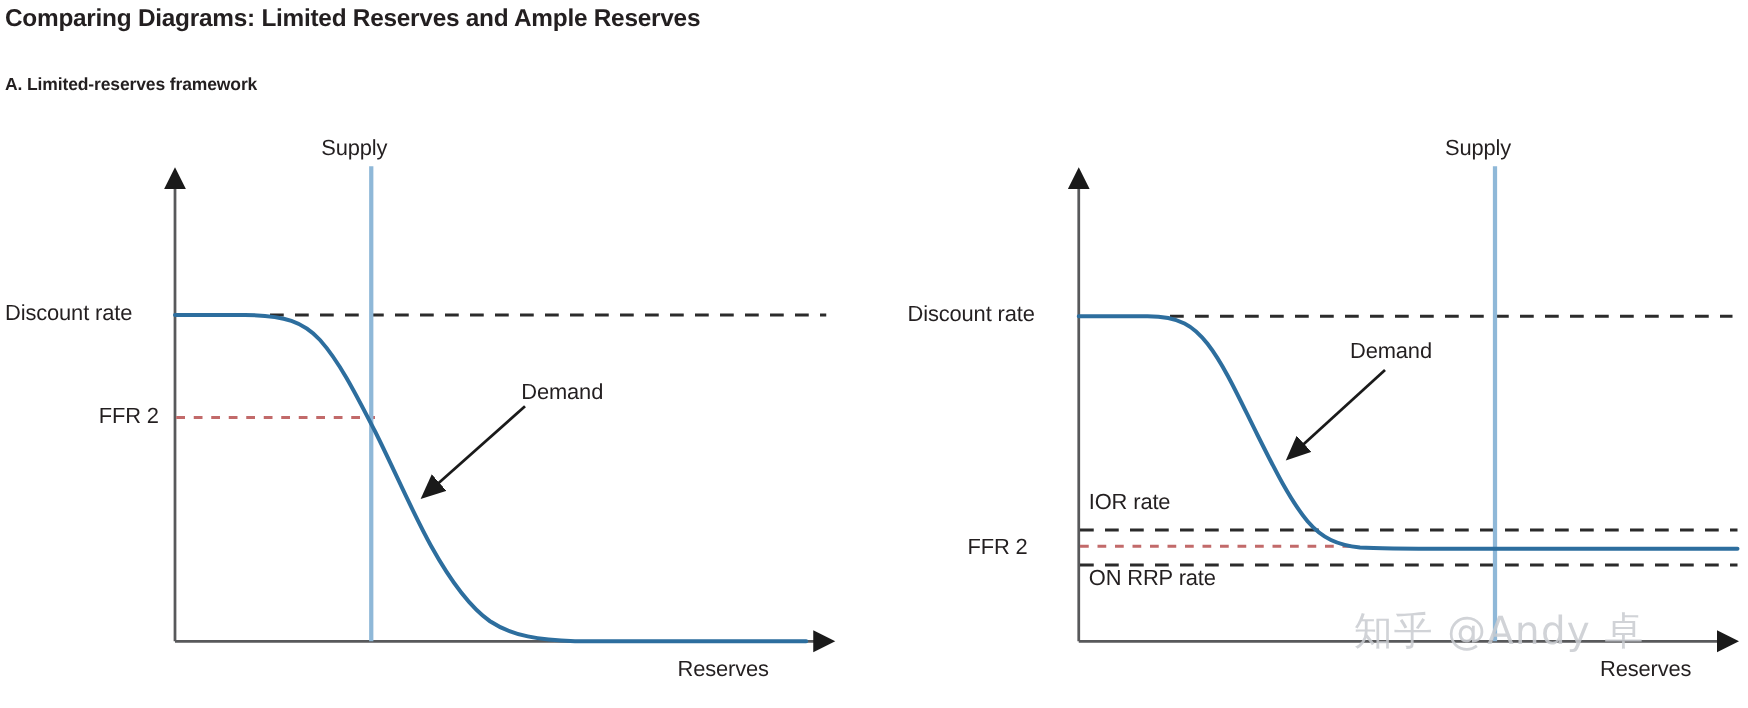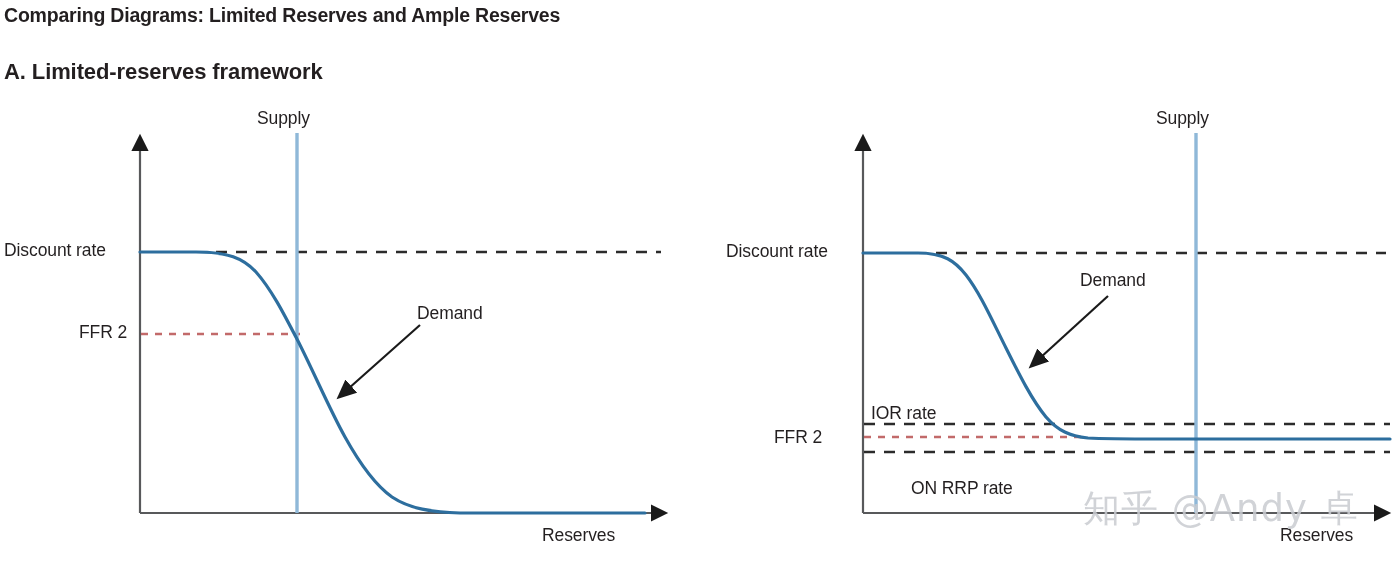--- a/index.html
+++ b/index.html
@@ -26,21 +26,21 @@
     left: 4px;
     top: 4px;
     font-size: 19.5px;
     font-weight: bold;
     letter-spacing: -0.2px;
     color: #231f20;
     white-space: nowrap;
   }
   .panel-title {
     position: absolute;
-    font-size: 22px;
+    font-size: 14px;
     font-weight: bold;
     letter-spacing: -0.1px;
     color: #231f20;
     white-space: nowrap;
   }
   #panelA-title { left: 4px;   top: 59px; }
   #panelB-title { left: 728px; top: 57px; }
 
   svg.plot {
     position: absolute;
@@ -69,32 +69,32 @@
   
   #a-supply-label     { left: 257px; top: 108px; }
   #a-discount-label   { left: 4px;   top: 240px; }
   #a-ffr-label        { left: 79px;  top: 322px; }
   #a-demand-label     { left: 417px; top: 303px; }
   #a-reserves-label   { left: 542px; top: 525px; }
 
   
   #b-supply-label     { left: 1156px; top: 108px; }
   #b-discount-label   { left: 726px;  top: 241px; }
-  #b-ior-label        { left: 871px;  top: 403px; }
+  #b-ior-label        { left: 871px;  top: 391px; }
   #b-ffr-label        { left: 774px;  top: 427px; }
-  #b-onrrp-label      { left: 871px;  top: 478px; margin-left: 40px; }
+  #b-onrrp-label      { left: 871px;  top: 452px; }
   #b-demand-label     { left: 1080px; top: 270px; }
   #b-reserves-label   { left: 1280px; top: 525px; }
 
   
   #watermark {
     position: absolute;
     left: 1083px;
     top: 484px;
-    font-size: 37px;
+    font-size: 31px;
     color: #c9ccd1;
     opacity: 0.85;
     white-space: nowrap;
     letter-spacing: 1px;
     font-family: "DejaVu Sans", sans-serif;
     pointer-events: none;
   }
 </style>
 </head>
 <body>

